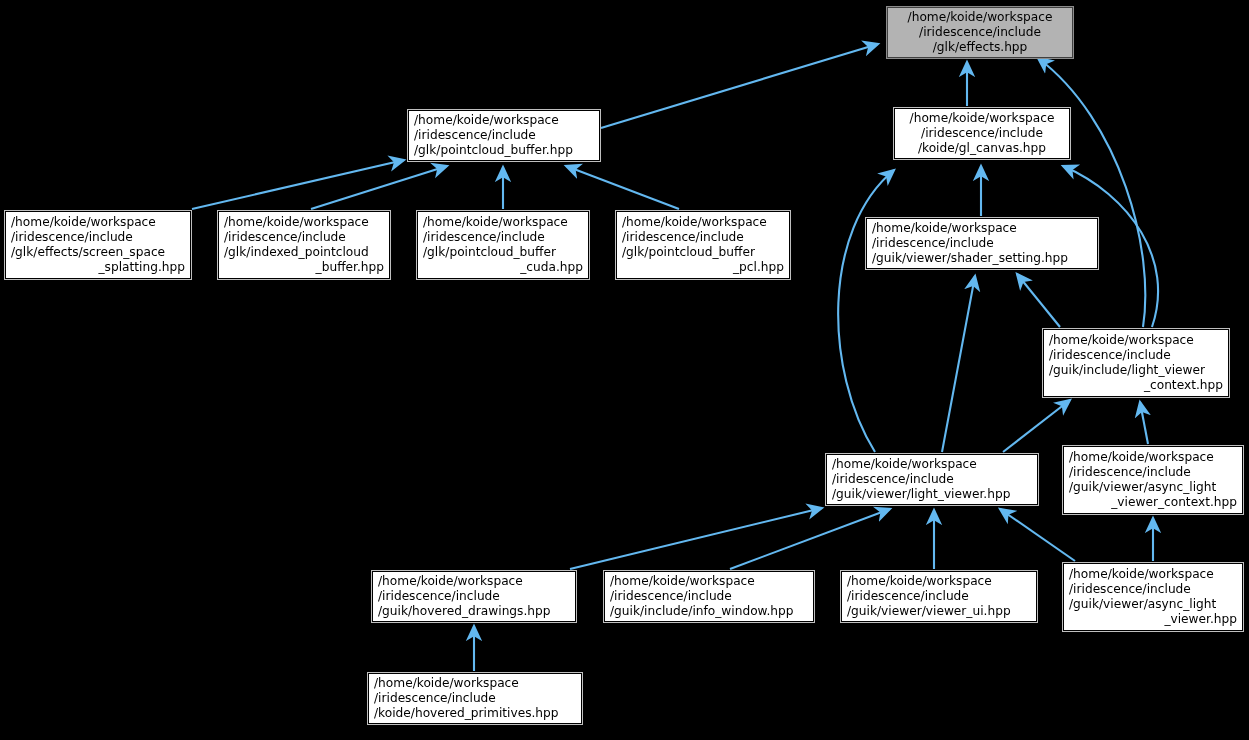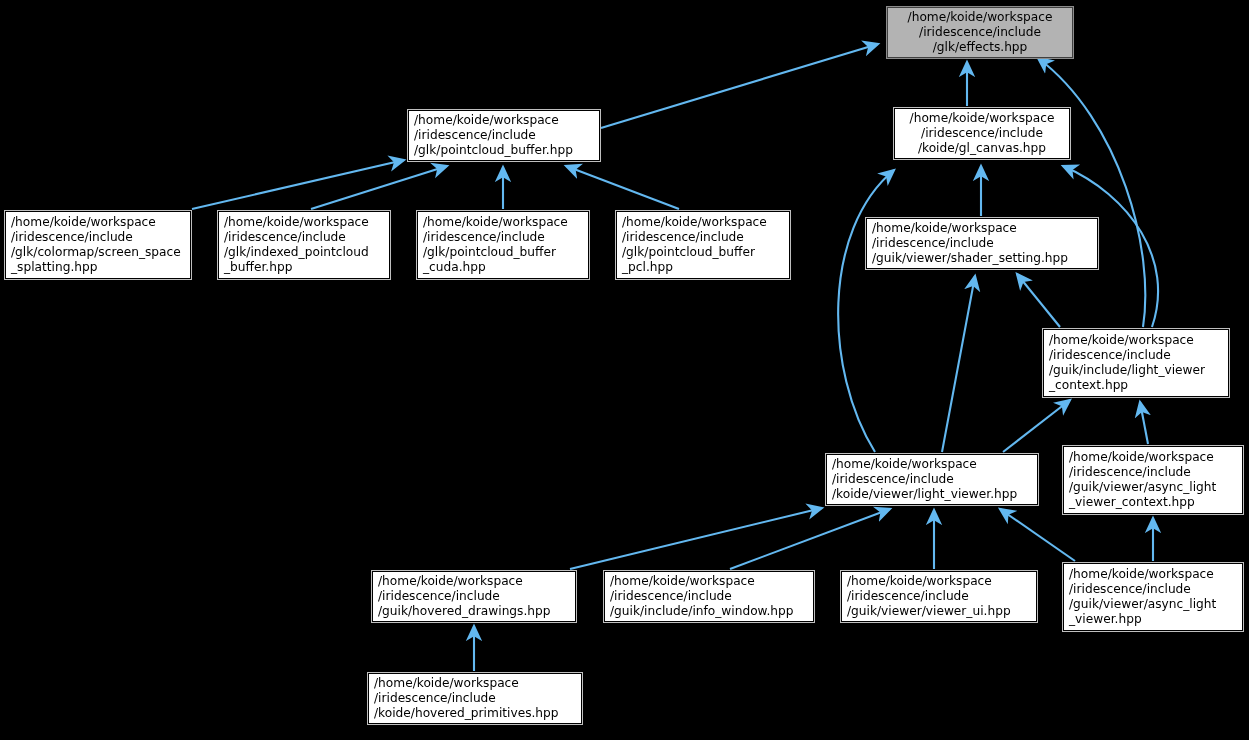--- a/index.html
+++ b/index.html
@@ -7,21 +7,21 @@
          font-family:"DejaVu Sans","Liberation Sans",sans-serif;}
   #edges{position:absolute;left:0;top:0;width:1249px;height:740px;}
   .node{position:absolute;box-sizing:border-box;background:#ffffff;
         border:1px solid #000000;outline:1px solid #bfbfbf;
         color:#000;font-size:12.2px;line-height:15.2px;
         display:flex;flex-direction:column;justify-content:center;
         padding:2px 5px;white-space:pre;}
   .node.root{background:#b3b3b3;border:1px solid #404040;outline:1px solid #8c8c8c;}
   .node .ln{display:block;}
   .node.center .ln{text-align:center;}
-  .node.lastcenter .ln:last-child{text-align:left;}
+  .node.lastcenter .ln:last-child{text-align:right;}
 </style>
 </head>
 <body>
 
 <div id="stage">
   <svg id="edges" viewBox="0 0 1249 740">
     <defs>
       <marker id="ah" markerWidth="9" markerHeight="9" refX="7.2" refY="4.5" orient="auto" markerUnits="strokeWidth">
         <path d="M0,0.6 L8.4,4.5 L0,8.4 L2.3,4.5 Z" fill="#63b8f0"></path>
       </marker>
@@ -46,27 +46,27 @@
         <path d="M 934,569 L 934,510" marker-end="url(#ah)"></path>
         <path d="M 1075,561 L 1000,509" marker-end="url(#ah)"></path>
         <path d="M 1153,561 L 1153,518" marker-end="url(#ah)"></path>
         <path d="M 474,671 L 474,626" marker-end="url(#ah)"></path>
       </g>
   </svg>
   <div id="node-layer">
       <div class="node root center" style="left: 887px; top: 7px; width: 186px; height: 51px;"><span class="ln">/home/koide/workspace</span><span class="ln">/iridescence/include</span><span class="ln">/glk/effects.hpp</span></div>
       <div class="node" style="left: 408px; top: 110px; width: 192px; height: 51px;"><span class="ln">/home/koide/workspace</span><span class="ln">/iridescence/include</span><span class="ln">/glk/pointcloud_buffer.hpp</span></div>
       <div class="node center" style="left: 894px; top: 108px; width: 176px; height: 51px;"><span class="ln">/home/koide/workspace</span><span class="ln">/iridescence/include</span><span class="ln">/koide/gl_canvas.hpp</span></div>
-      <div class="node lastcenter" style="left: 5px; top: 211px; width: 186px; height: 68px;"><span class="ln">/home/koide/workspace</span><span class="ln">/iridescence/include</span><span class="ln">/glk/colormap/screen_space</span><span class="ln">_splatting.hpp</span></div>
+      <div class="node lastcenter" style="left: 5px; top: 211px; width: 186px; height: 68px;"><span class="ln">/home/koide/workspace</span><span class="ln">/iridescence/include</span><span class="ln">/glk/effects/screen_space</span><span class="ln">_splatting.hpp</span></div>
       <div class="node lastcenter" style="left: 218px; top: 211px; width: 172px; height: 68px;"><span class="ln">/home/koide/workspace</span><span class="ln">/iridescence/include</span><span class="ln">/glk/indexed_pointcloud</span><span class="ln">_buffer.hpp</span></div>
       <div class="node lastcenter" style="left: 417px; top: 211px; width: 172px; height: 68px;"><span class="ln">/home/koide/workspace</span><span class="ln">/iridescence/include</span><span class="ln">/glk/pointcloud_buffer</span><span class="ln">_cuda.hpp</span></div>
       <div class="node lastcenter" style="left: 616px; top: 211px; width: 174px; height: 68px;"><span class="ln">/home/koide/workspace</span><span class="ln">/iridescence/include</span><span class="ln">/glk/pointcloud_buffer</span><span class="ln">_pcl.hpp</span></div>
       <div class="node" style="left: 866px; top: 218px; width: 232px; height: 51px;"><span class="ln">/home/koide/workspace</span><span class="ln">/iridescence/include</span><span class="ln">/guik/viewer/shader_setting.hpp</span></div>
       <div class="node lastcenter" style="left: 1043px; top: 329px; width: 186px; height: 68px;"><span class="ln">/home/koide/workspace</span><span class="ln">/iridescence/include</span><span class="ln">/guik/include/light_viewer</span><span class="ln">_context.hpp</span></div>
-      <div class="node" style="left: 826px; top: 454px; width: 212px; height: 51px;"><span class="ln">/home/koide/workspace</span><span class="ln">/iridescence/include</span><span class="ln">/koide/viewer/light_viewer.hpp</span></div>
+      <div class="node" style="left: 826px; top: 454px; width: 212px; height: 51px;"><span class="ln">/home/koide/workspace</span><span class="ln">/iridescence/include</span><span class="ln">/guik/viewer/light_viewer.hpp</span></div>
       <div class="node lastcenter" style="left: 1063px; top: 446px; width: 180px; height: 68px;"><span class="ln">/home/koide/workspace</span><span class="ln">/iridescence/include</span><span class="ln">/guik/viewer/async_light</span><span class="ln">_viewer_context.hpp</span></div>
       <div class="node" style="left: 372px; top: 571px; width: 204px; height: 51px;"><span class="ln">/home/koide/workspace</span><span class="ln">/iridescence/include</span><span class="ln">/guik/hovered_drawings.hpp</span></div>
       <div class="node" style="left: 604px; top: 571px; width: 210px; height: 51px;"><span class="ln">/home/koide/workspace</span><span class="ln">/iridescence/include</span><span class="ln">/guik/include/info_window.hpp</span></div>
       <div class="node" style="left: 841px; top: 571px; width: 196px; height: 51px;"><span class="ln">/home/koide/workspace</span><span class="ln">/iridescence/include</span><span class="ln">/guik/viewer/viewer_ui.hpp</span></div>
       <div class="node lastcenter" style="left: 1063px; top: 563px; width: 180px; height: 68px;"><span class="ln">/home/koide/workspace</span><span class="ln">/iridescence/include</span><span class="ln">/guik/viewer/async_light</span><span class="ln">_viewer.hpp</span></div>
       <div class="node" style="left: 368px; top: 673px; width: 214px; height: 51px;"><span class="ln">/home/koide/workspace</span><span class="ln">/iridescence/include</span><span class="ln">/koide/hovered_primitives.hpp</span></div>
     </div>
 </div>
 
 </body></html>

